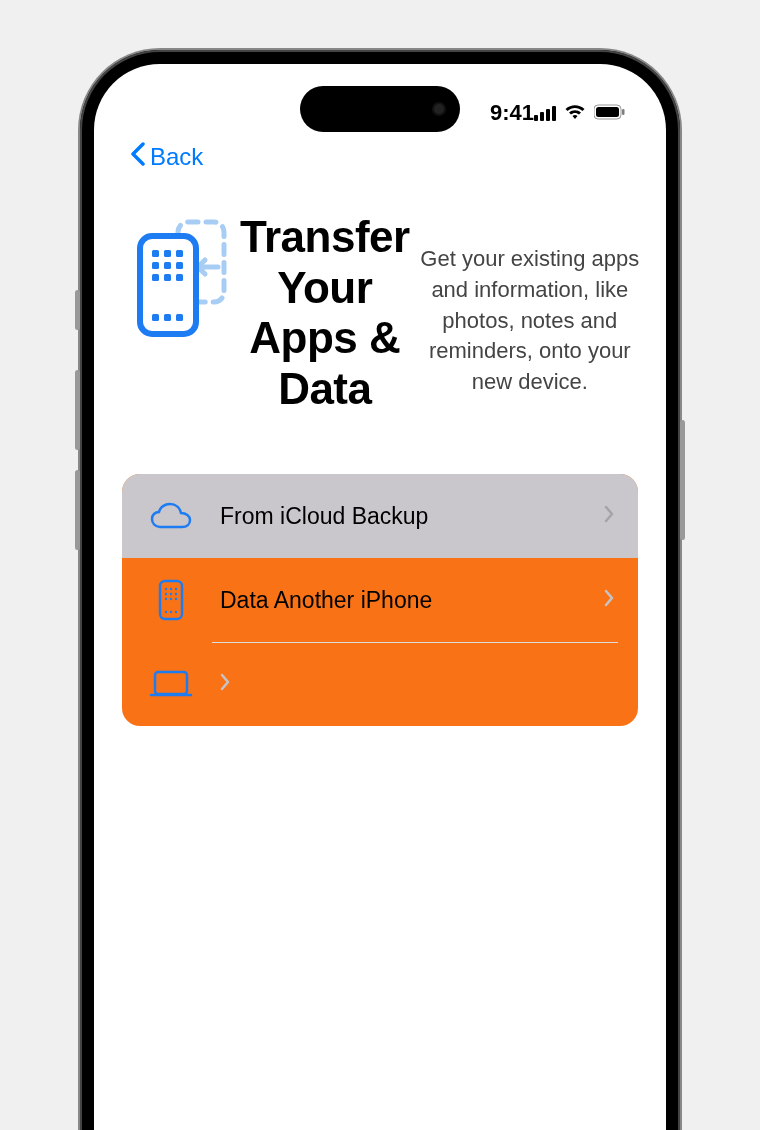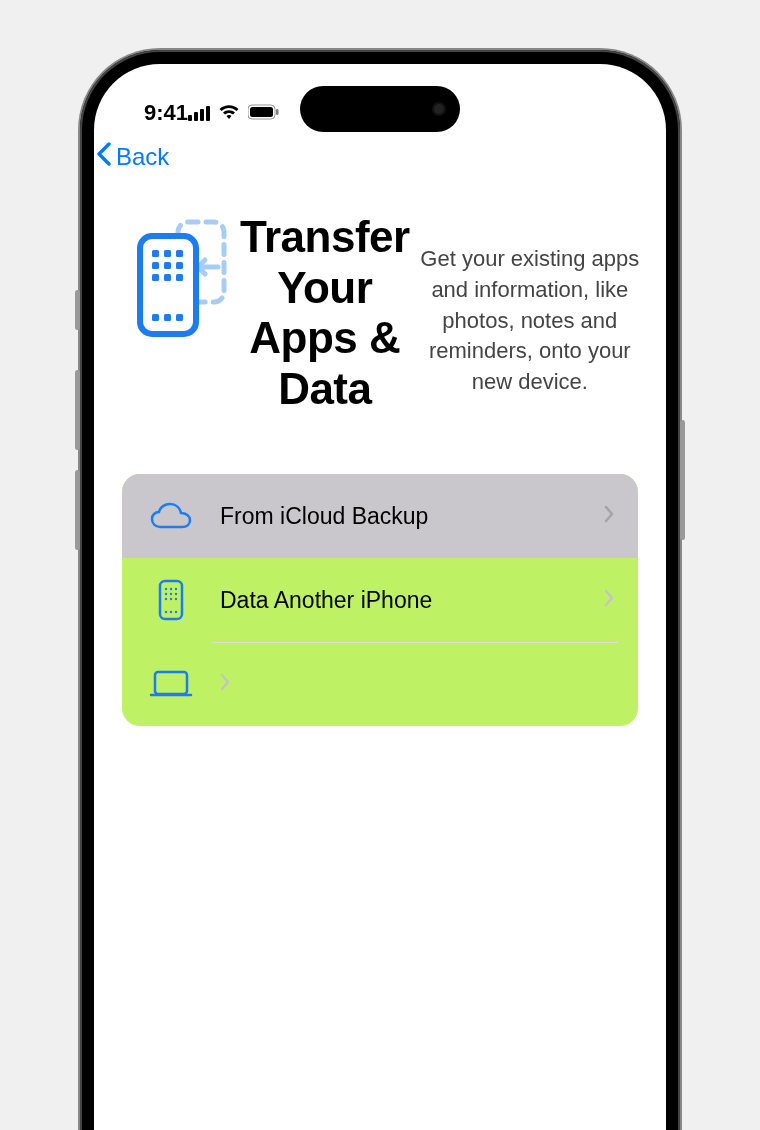--- a/index.html
+++ b/index.html
@@ -48,36 +48,36 @@
     border-radius: 30px;
     z-index: 10;
     display:flex;
     align-items:center;
     justify-content:flex-end;
     padding-right:14px;
   }
   .camera-dot{ width:14px;height:14px;border-radius:50%;background:#222;border:2px solid #111;}
   .status-bar {
     display: flex;
-    justify-content: flex-start;
+    justify-content: flex-end;
     align-items: center;
     padding: 28px 40px 0 50px;
     height: 70px;
     font-size: 22px;
     font-weight: 600;
     color: #000;
   }
   .status-right { display: flex; gap: 8px; align-items: center; }
   .cell-bars { display: flex; gap: 2px; align-items: flex-end; height: 16px; }
   .cell-bars span { width: 4px; background: #000; border-radius: 1px; }
   .cell-bars span:nth-child(1){height:6px;} .cell-bars span:nth-child(2){height:9px;}
   .cell-bars span:nth-child(3){height:12px;} .cell-bars span:nth-child(4){height:15px;}
   .wifi-icon, .battery-icon { display:inline-block; }
   .nav-bar {
-    padding: 8px 2px 0;
+    padding: 8px 36px 0;
     display: flex;
     align-items: center;
   }
   .back-btn {
     display: flex;
     align-items: center;
     color: #007aff;
     font-size: 24px;
     gap: 4px;
     cursor: pointer;
@@ -103,21 +103,21 @@
     font-size: 22px;
     text-align: center;
     color: #444;
     line-height: 1.4;
     max-width: 460px;
   }
   .option-list {
     margin: 60px 28px 0;
     border-radius: 18px;
     overflow: hidden;
-    background: #bef264;
+    background: #f97316;
   }
   .option-row {
     display: flex;
     align-items: center;
     padding: 0 24px;
     height: 84px;
     position: relative;
     cursor: pointer;
   }
   .option-row.highlighted { background: #c9c7cb; }

